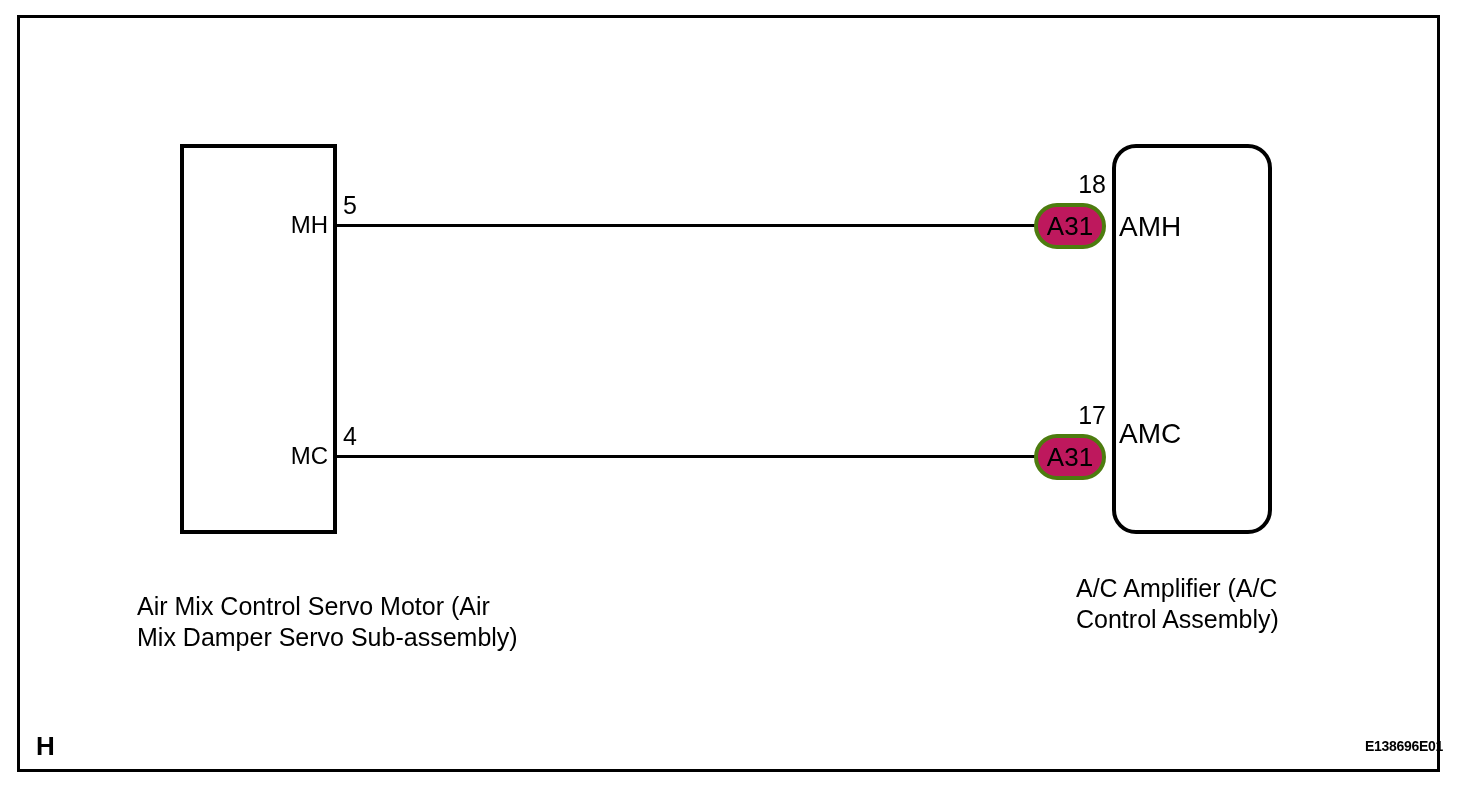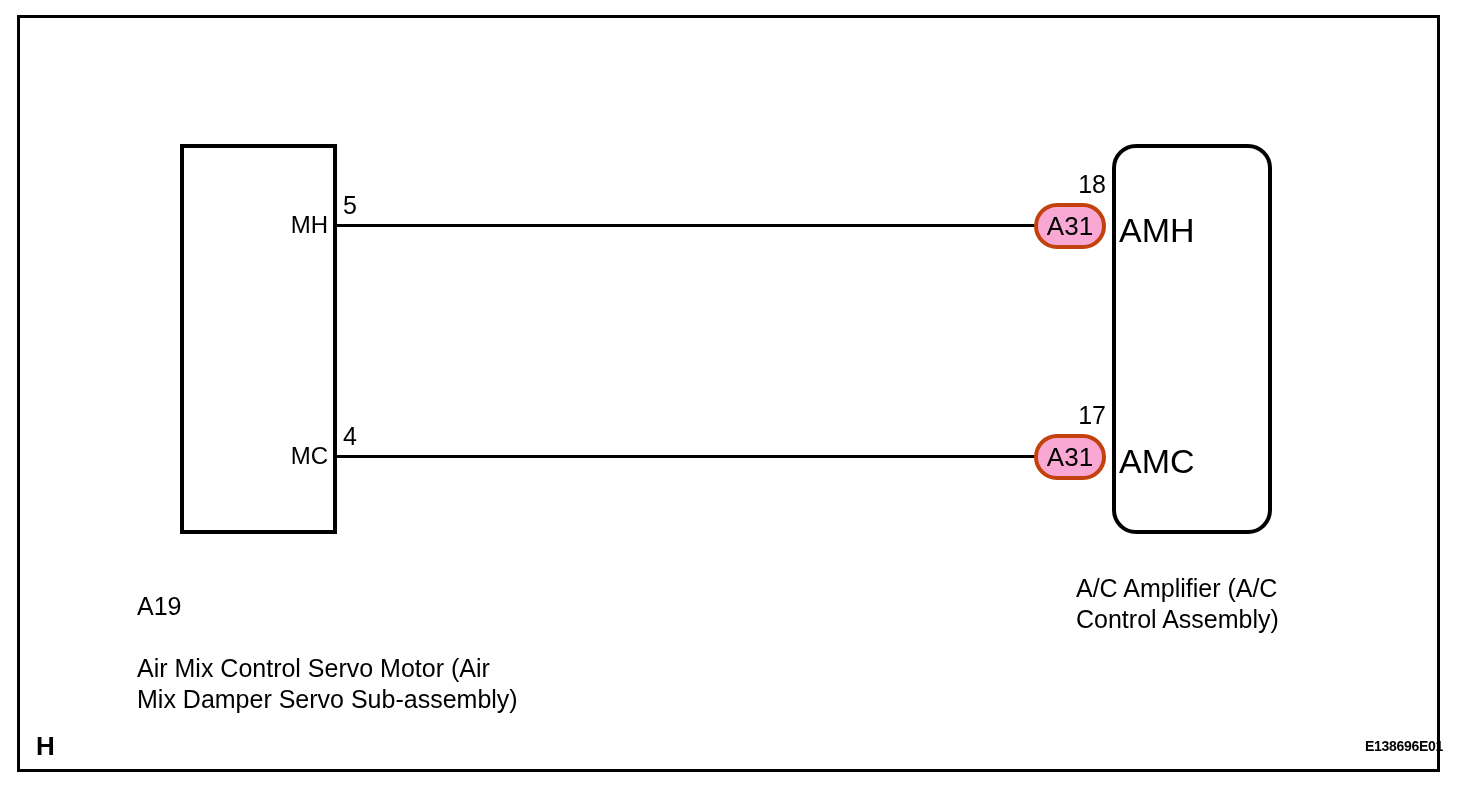--- a/index.html
+++ b/index.html
@@ -58,23 +58,23 @@
     background: #000000;
   }
   .wire-mh { left: 337px; top: 224px; width: 700px; }
   .wire-mc { left: 337px; top: 455px; width: 700px; }
 
   
   .conn-oval {
     position: absolute;
     width: 72px;
     height: 46px;
-    border: 4px solid #c2410c;
+    border: 4px solid #4d7c0f;
     border-radius: 23px;
-    background: #f9a8d4;
+    background: #be185d;
     box-sizing: border-box;
     display: flex;
     align-items: center;
     justify-content: center;
     font-size: 26px;
     line-height: 1;
     letter-spacing: 0px;
   }
   .conn-oval-mh { left: 1034px; top: 203px; }
   .conn-oval-mc { left: 1034px; top: 434px; }
@@ -86,26 +86,26 @@
     line-height: 1;
     text-align: right;
     width: 72px;
   }
   .pin-num-18 { left: 1034px; top: 172px; }
   .pin-num-17 { left: 1034px; top: 403px; }
 
   
   .term-amp {
     position: absolute;
-    font-size: 34px;
+    font-size: 28px;
     line-height: 1;
     white-space: nowrap;
   }
   .term-amh { left: 1119px; top: 213px; }
-  .term-amc { left: 1119px; top: 444px; }
+  .term-amc { left: 1119px; top: 420px; }
 
   
   .term-servo {
     position: absolute;
     font-size: 24px;
     line-height: 1;
     white-space: nowrap;
     text-align: right;
     width: 70px;
   }
@@ -180,21 +180,20 @@
   <div class="pin-num-amp pin-num-18">18</div>
   <div class="pin-num-amp pin-num-17">17</div>
 
   <div class="conn-oval conn-oval-mh">A31</div>
   <div class="conn-oval conn-oval-mc">A31</div>
 
   <div class="term-amp term-amh">AMH</div>
   <div class="term-amp term-amc">AMC</div>
 
   <div class="caption caption-servo">
-    <span class="caption-id">A19</span>
     <span class="caption-name">Air Mix Control Servo Motor (Air
 Mix Damper Servo Sub-assembly)</span>
   </div>
 
   <div class="caption caption-amp">
     <span class="caption-name">A/C Amplifier (A/C
 Control Assembly)</span>
   </div>
 
   <div class="marker-h">H</div>

